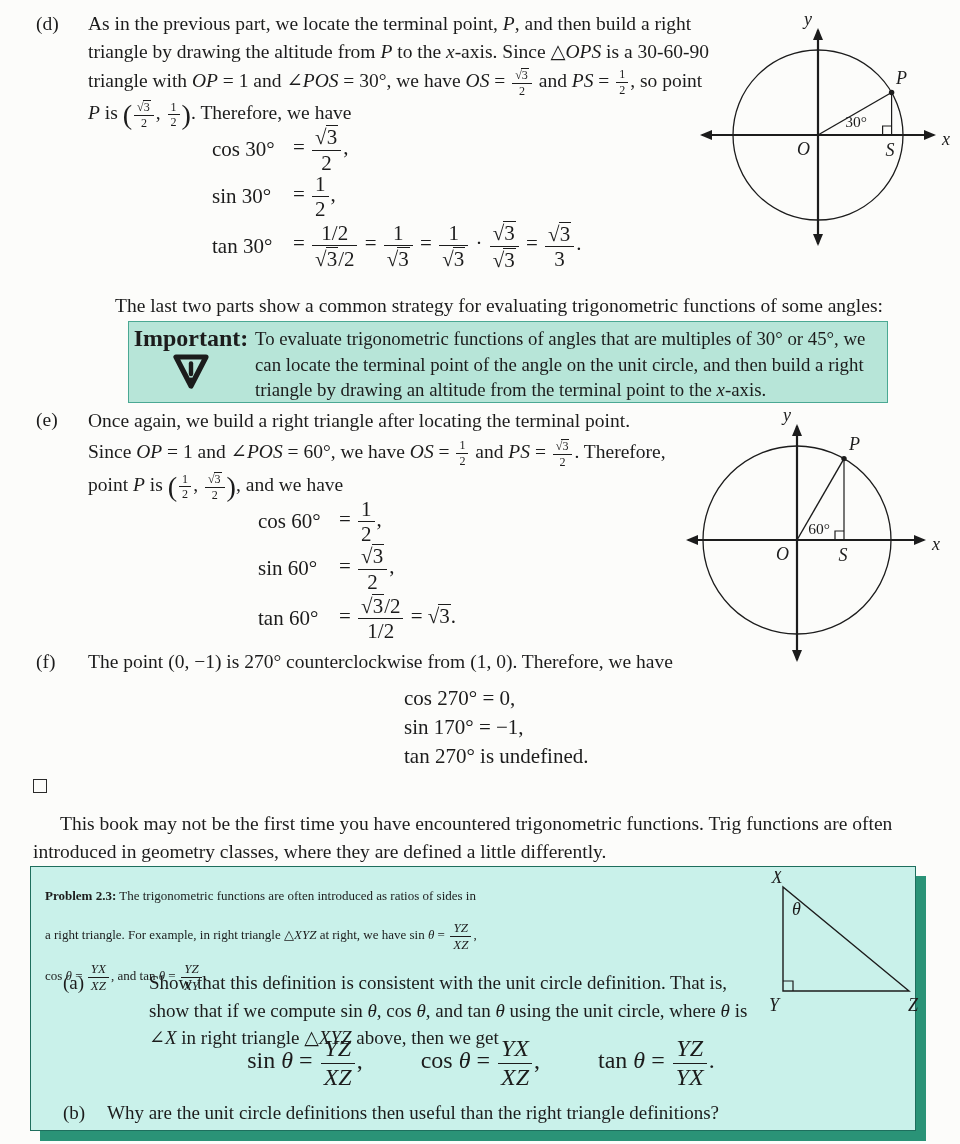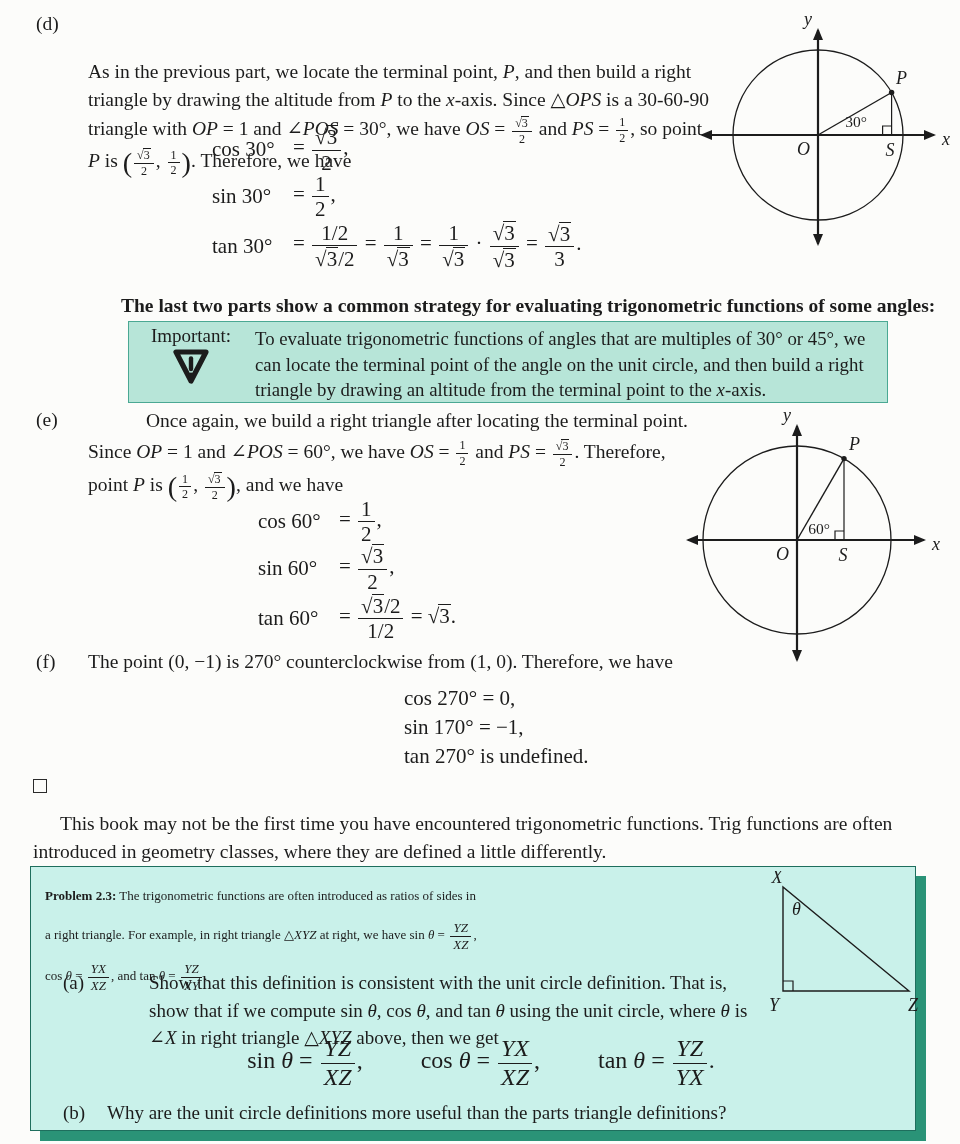--- a/index.html
+++ b/index.html
@@ -30,21 +30,21 @@
   .eq-rhs{white-space:nowrap;}
   .feq{font-size:21px;line-height:29px;white-space:nowrap;}
 
   
   .important-box{
     left:128px;top:321px;width:758px;height:80px;
     background:#b7e5d8;border:1.5px solid #4aa893;
     display:flex;
   }
   .imp-left{width:124px;text-align:center;padding-top:3px;flex:none;}
-  .imp-label{font-weight:normal;font-size:19px;}
+  .imp-label{font-weight:bold;font-size:24px;}
   .imp-text{font-size:18.8px;line-height:25.5px;padding:4px 10px 4px 2px;}
 
   
   .problem-box{
     left:30px;top:866px;width:884px;height:263px;
     background:#c9f1ea;border:1.4px solid #1e6e5d;
     box-shadow:10px 10px 0 #2a9377;
   }
   .pb-line{font-size:13px;line-height:31px;white-space:nowrap;margin-top:8px;}
   .pb-aline{font-size:19px;line-height:27.5px;white-space:nowrap;}
@@ -55,21 +55,21 @@
   svg text{font-family:"Liberation Serif","DejaVu Serif",serif;}
   .svg-var{font-style:italic;font-size:18px;fill:#1c1c1c;}
   .svg-ang{font-size:15.5px;fill:#1c1c1c;}
 </style>
 </head>
 <body>
 
 <div class="page">
 
   <div class="abs mline" style="left:36px;top:10px;">(d)</div>
-  <div class="abs" style="left:88px;top:10px;width:640px;margin-top:48px;">
+  <div class="abs" style="left:88px;top:10px;width:640px;">
     <div class="mline">As in the previous part, we locate the terminal point, <i>P</i>, and then build a right</div>
     <div class="mline">triangle by drawing the altitude from <i>P</i> to the <i>x</i>-axis.  Since △<i>OPS</i> is a 30-60-90</div>
     <div class="mline" style="line-height:30px;">triangle with <i>OP</i> = 1 and ∠<i>POS</i> = 30°, we have <i>OS</i> = <span class="frac"><span class="fn"><span class="sqrt">√<span class="vinc">3</span></span></span><span class="fd">2</span></span> and <i>PS</i> = <span class="frac"><span class="fn">1</span><span class="fd">2</span></span>, so point</div>
     <div class="mline" style="line-height:32px;"><i>P</i> is <span class="bigp">(</span><span class="frac"><span class="fn"><span class="sqrt">√<span class="vinc">3</span></span></span><span class="fd">2</span></span>, <span class="frac"><span class="fn">1</span><span class="fd">2</span></span><span class="bigp">)</span>.  Therefore, we have</div>
   </div>
 
   <div class="abs" style="left:212px;top:126px;">
     <div class="eqrow">
       <span class="eq-lhs">cos 30°</span>
       <span class="eq-rhs">= <span class="frac"><span class="fn"><span class="sqrt">√<span class="vinc">3</span></span></span><span class="fd">2</span></span>,</span>
@@ -98,37 +98,37 @@
     <polyline points="194.6,123 194.6,114 203.6,114" fill="none" stroke="#1c1c1c" stroke-width="1.2"></polyline>
     <circle cx="203.6" cy="80.5" r="2.7" fill="#1c1c1c"></circle>
     <text x="124" y="13" class="svg-var" text-anchor="end">y</text>
     <text x="254" y="133" class="svg-var">x</text>
     <text x="122" y="143" class="svg-var" text-anchor="end">O</text>
     <text x="202" y="144" class="svg-var" text-anchor="middle">S</text>
     <text x="208" y="72" class="svg-var">P</text>
     <text x="168" y="115" class="svg-ang" text-anchor="middle">30°</text>
   </svg>
 
-  <div class="abs mline" style="left:121px;top:292px;font-weight:bold;">The last two parts show a common strategy for evaluating trigonometric functions of some angles:</div>
+  <div class="abs mline" style="left:115px;top:292px;">The last two parts show a common strategy for evaluating trigonometric functions of some angles:</div>
 
   <div class="abs important-box">
     <div class="imp-left">
       <div class="imp-label">Important:</div>
       <svg width="44" height="40" viewBox="0 0 44 38">
         <path d="M7,4 L37,4 L22,33 Z" fill="none" stroke="#1c1c1c" stroke-width="5.2" stroke-linejoin="round"></path>
         <line x1="22" y1="10.5" x2="22" y2="21" stroke="#1c1c1c" stroke-width="4.4" stroke-linecap="round"></line>
         <circle cx="22" cy="27" r="2.6" fill="#1c1c1c"></circle>
       </svg>
     </div>
     <div class="imp-text">To evaluate trigonometric functions of angles that are multiples of 30° or 45°, we can locate the terminal point of the angle on the unit circle, and then build a right triangle by drawing an altitude from the terminal point to the <i>x</i>-axis.</div>
   </div>
 
   <div class="abs mline" style="left:36px;top:406px;">(e)</div>
   <div class="abs" style="left:88px;top:406px;width:600px;">
-    <div class="mline" style="line-height:30px;text-align:right;">Once again, we build a right triangle after locating the terminal point.</div>
+    <div class="mline" style="line-height:30px;">Once again, we build a right triangle after locating the terminal point.</div>
     <div class="mline" style="line-height:31px;">Since <i>OP</i> = 1 and ∠<i>POS</i> = 60°, we have <i>OS</i> = <span class="frac"><span class="fn">1</span><span class="fd">2</span></span> and <i>PS</i> = <span class="frac"><span class="fn"><span class="sqrt">√<span class="vinc">3</span></span></span><span class="fd">2</span></span>.  Therefore,</div>
     <div class="mline" style="line-height:33px;">point <i>P</i> is <span class="bigp">(</span><span class="frac"><span class="fn">1</span><span class="fd">2</span></span>, <span class="frac"><span class="fn"><span class="sqrt">√<span class="vinc">3</span></span></span><span class="fd">2</span></span><span class="bigp">)</span>, and we have</div>
   </div>
 
   <div class="abs" style="left:258px;top:498px;">
     <div class="eqrow">
       <span class="eq-lhs">cos 60°</span>
       <span class="eq-rhs">= <span class="frac"><span class="fn">1</span><span class="fd">2</span></span>,</span>
     </div>
     <div class="eqrow">
@@ -200,16 +200,16 @@
       <div class="pb-aline">∠<i>X</i> in right triangle △<i>XYZ</i> above, then we get</div>
     </div>
 
     <div class="abs pb-eqs">
       <span>sin <i>θ</i> = <span class="frac"><span class="fn"><i>YZ</i></span><span class="fd"><i>XZ</i></span></span>,</span>
       <span>cos <i>θ</i> = <span class="frac"><span class="fn"><i>YX</i></span><span class="fd"><i>XZ</i></span></span>,</span>
       <span>tan <i>θ</i> = <span class="frac"><span class="fn"><i>YZ</i></span><span class="fd"><i>YX</i></span></span>.</span>
     </div>
 
     <div class="abs pb-aline" style="left:32px;top:232px;">(b)</div>
-    <div class="abs pb-aline" style="left:76px;top:232px;">Why are the unit circle definitions more useful than the parts triangle definitions?</div>
+    <div class="abs pb-aline" style="left:76px;top:232px;">Why are the unit circle definitions then useful than the right triangle definitions?</div>
   </div>
 
 </div>
 
 </body></html>

